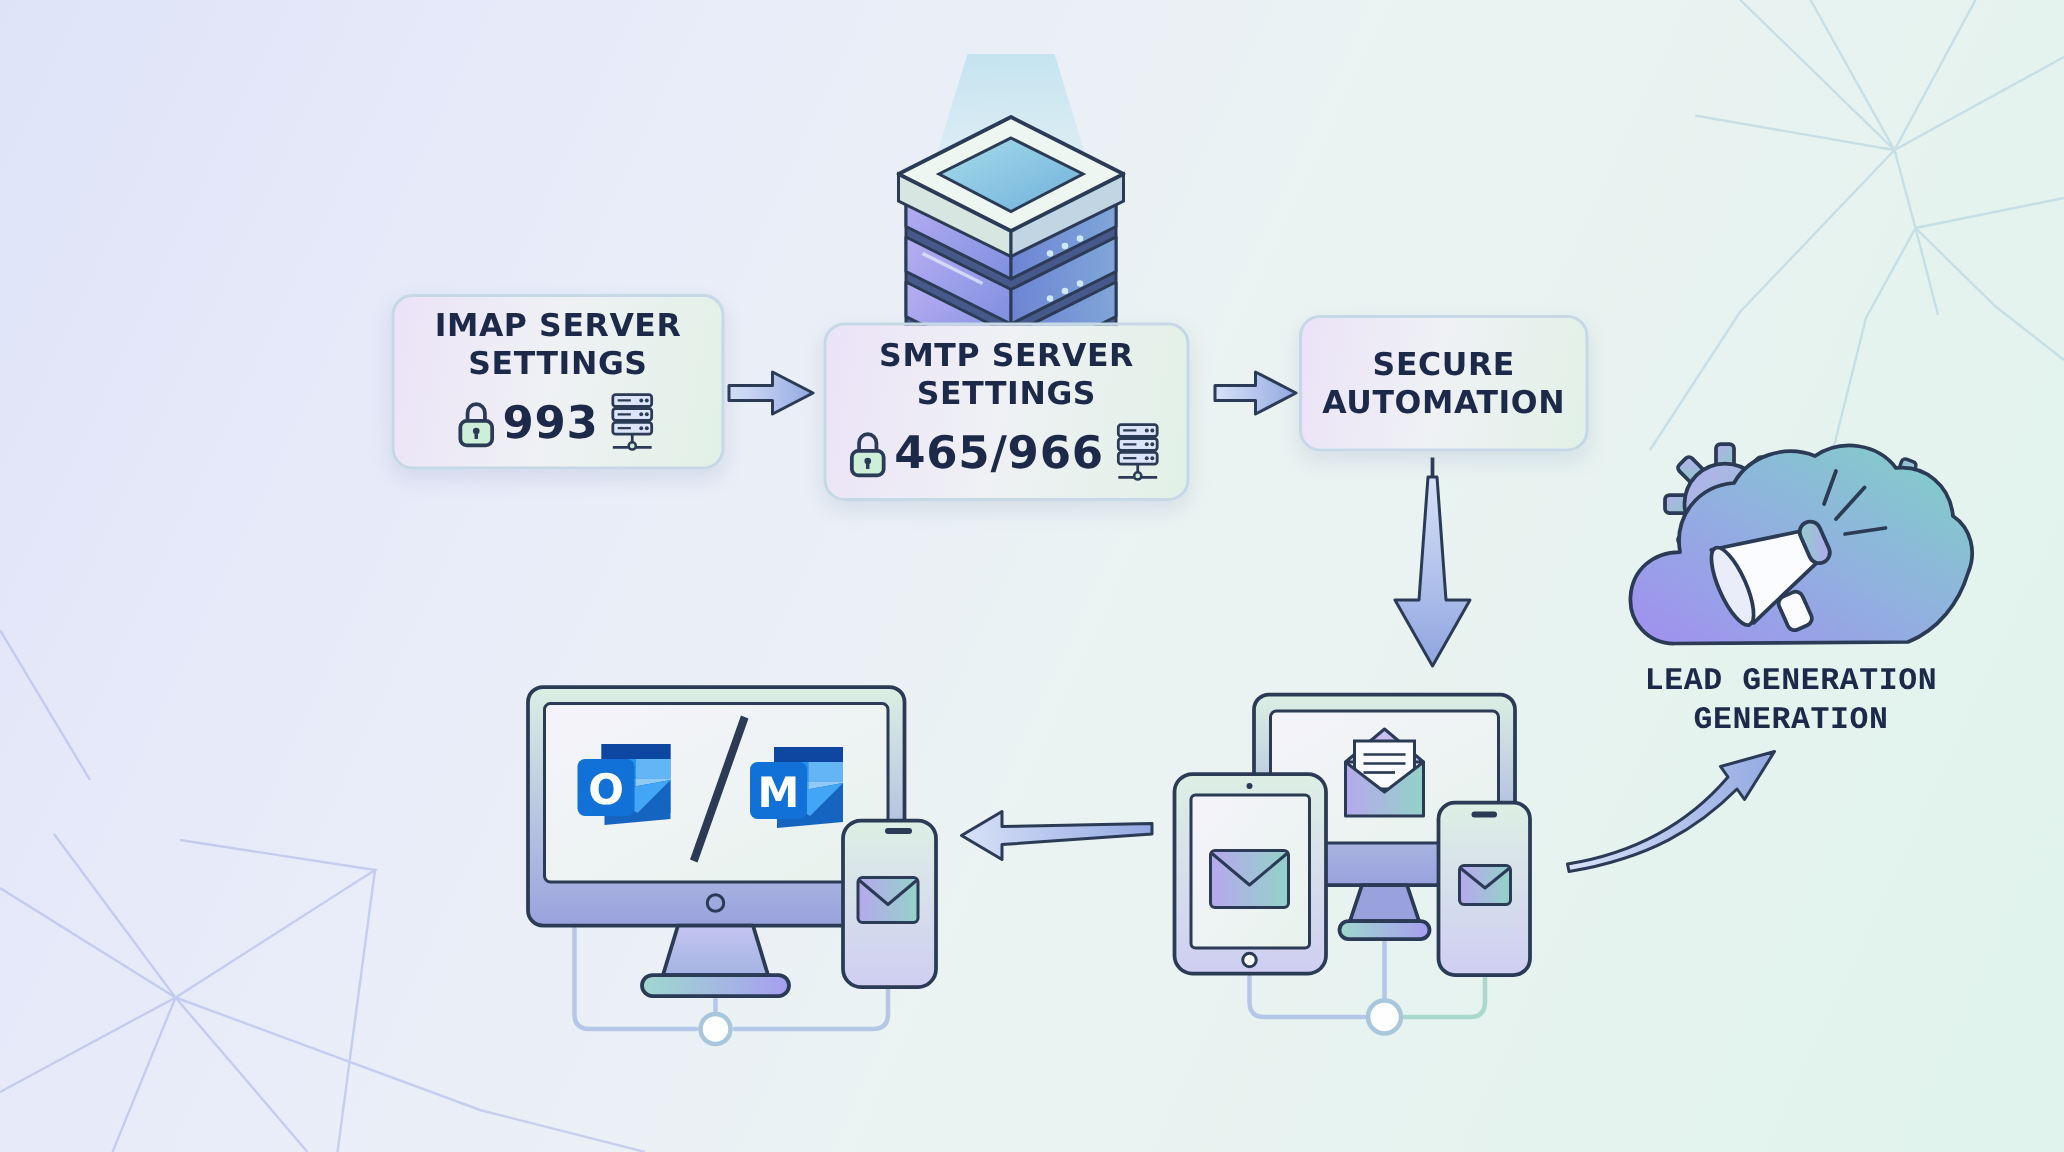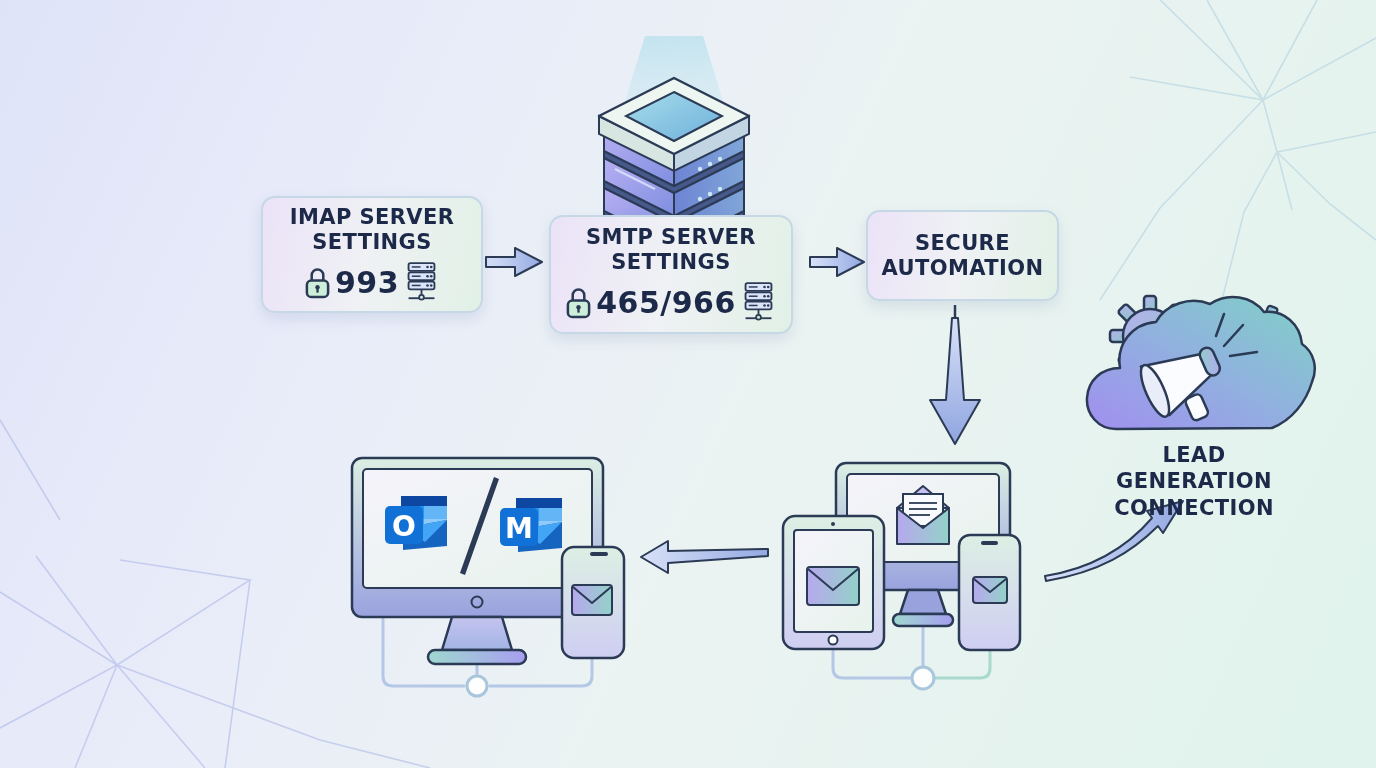--- a/index.html
+++ b/index.html
@@ -387,18 +387,18 @@
     </div>
   </div>
 
   <div class="box" style="left:866px;top:210px;width:189px;height:87px;">
     <div class="box-title">
       <div>SECURE</div>
       <div>AUTOMATION</div>
     </div>
   </div>
 
-  <div class="caption" style="left:1083px;top:442px;width:222px;">
+  <div class="caption" style="left:1083px;top:442px;width:222px;font-family:Liberation Mono, monospace;">
     <div>LEAD GENERATION</div>
-    <div>CONNECTION</div>
+    <div>GENERATION</div>
   </div>
 
 </div>
 
 </body></html>

